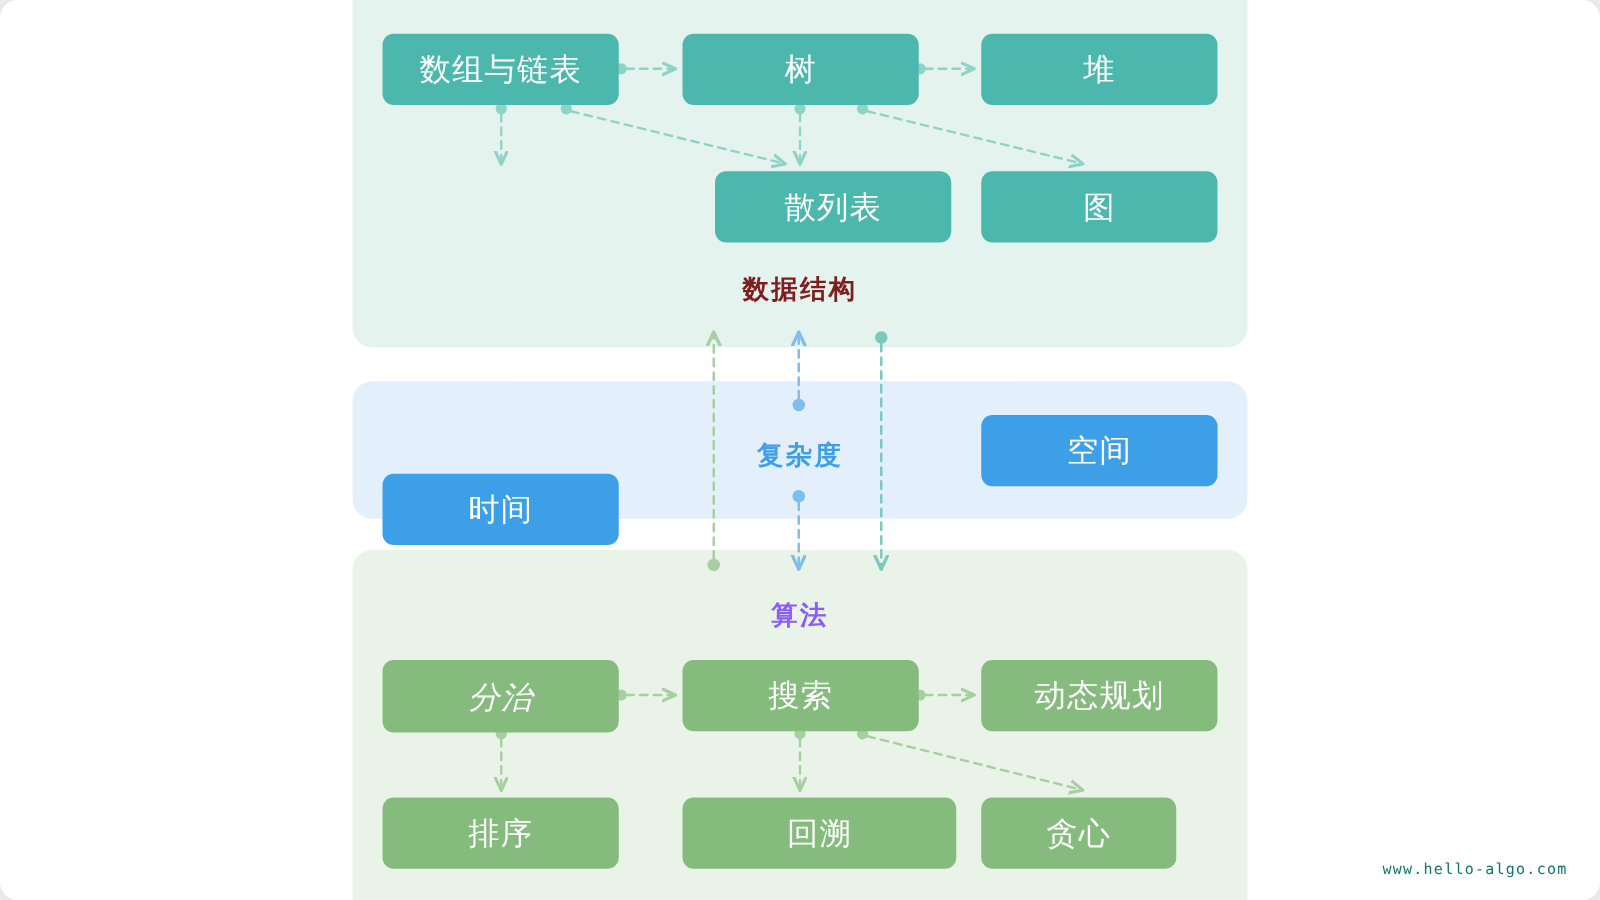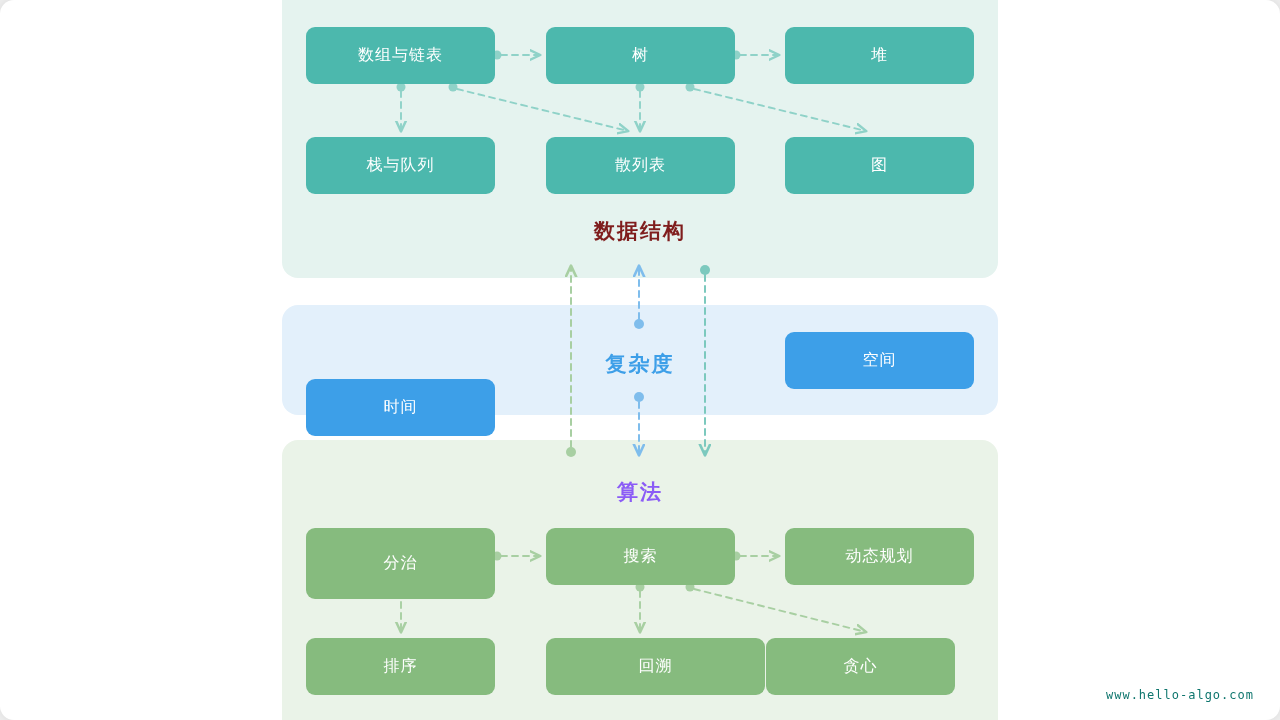--- a/index.html
+++ b/index.html
@@ -32,21 +32,21 @@
   #panel-alg { left: 282px; top: 440px; width: 716px; height: 280px; background: #eaf3e8; border-radius: 16px 16px 0 0; }
 
   
   .node {
     position: absolute;
     display: flex;
     align-items: center;
     justify-content: center;
     border-radius: 9px;
     color: #ffffff;
-    font-size: 16px;
+    font-size: 25px;
     font-weight: 400;
     letter-spacing: 1px;
     white-space: nowrap;
     user-select: none;
   }
   .node.teal  { background: #4cb8ad; }
   .node.blue  { background: #3d9fe8; }
   .node.green { background: #86bb7e; }
 
   
@@ -187,36 +187,35 @@
         <circle cx="690" cy="587" r="4.5" fill="#a8cfa2" stroke="none"></circle>
         <line x1="694" y1="589" x2="866" y2="632" marker-end="url(#ah-green)"></line>
       </g>
     </g>
   </svg>
 
   <div class="node teal" style="left:306px; top:27px;  width:189px; height:57px;">数组与链表</div>
   <div class="node teal" style="left:546px; top:27px;  width:189px; height:57px;">树</div>
   <div class="node teal" style="left:785px; top:27px;  width:189px; height:57px;">堆</div>
 
-  <div class="node teal" style="left:306px; top:137px; width:189px; height:57px;">栈与队列</div>
-  <div class="node teal" style="left:546px; top:137px; width:189px; height:57px;font-family:Liberation Mono, monospace;">散列表</div>
+  <div class="node teal" style="left:572px; top:137px; width:189px; height:57px;font-family:Liberation Mono, monospace;">散列表</div>
   <div class="node teal" style="left:785px; top:137px; width:189px; height:57px;">图</div>
 
   <div class="caption" id="cap-ds" style="left:282px; top:217px; width:716px;">数据结构</div>
 
   <div class="node blue" style="left:306px; top:332px; width:189px; height:57px;margin-top:47px;">时间</div>
   <div class="node blue" style="left:785px; top:332px; width:189px; height:57px;">空间</div>
 
   <div class="caption" id="cap-cx" style="left:282px; top:350px; width:716px;">复杂度</div>
 
   <div class="caption" id="cap-alg" style="left:282px; top:478px; width:716px;">算法</div>
 
-  <div class="node green" style="left:306px; top:528px; width:189px; height:71px;">分治</div>
+  <div class="node green" style="left:306px; top:528px; width:189px; height:58px;font-style:italic;">分治</div>
   <div class="node green" style="left:546px; top:528px; width:189px; height:57px;">搜索</div>
   <div class="node green" style="left:785px; top:528px; width:189px; height:57px;">动态规划</div>
 
   <div class="node green" style="left:306px; top:638px; width:189px; height:57px;">排序</div>
   <div class="node green" style="left:546px; top:638px; width:219px; height:57px;">回溯</div>
-  <div class="node green" style="left:766px; top:638px; width:189px; height:57px;">贪心</div>
+  <div class="node green" style="left:785px; top:638px; width:156px; height:57px;">贪心</div>
 
   <div id="watermark">www.hello-algo.com</div>
 
 </div>
 
 </body></html>

